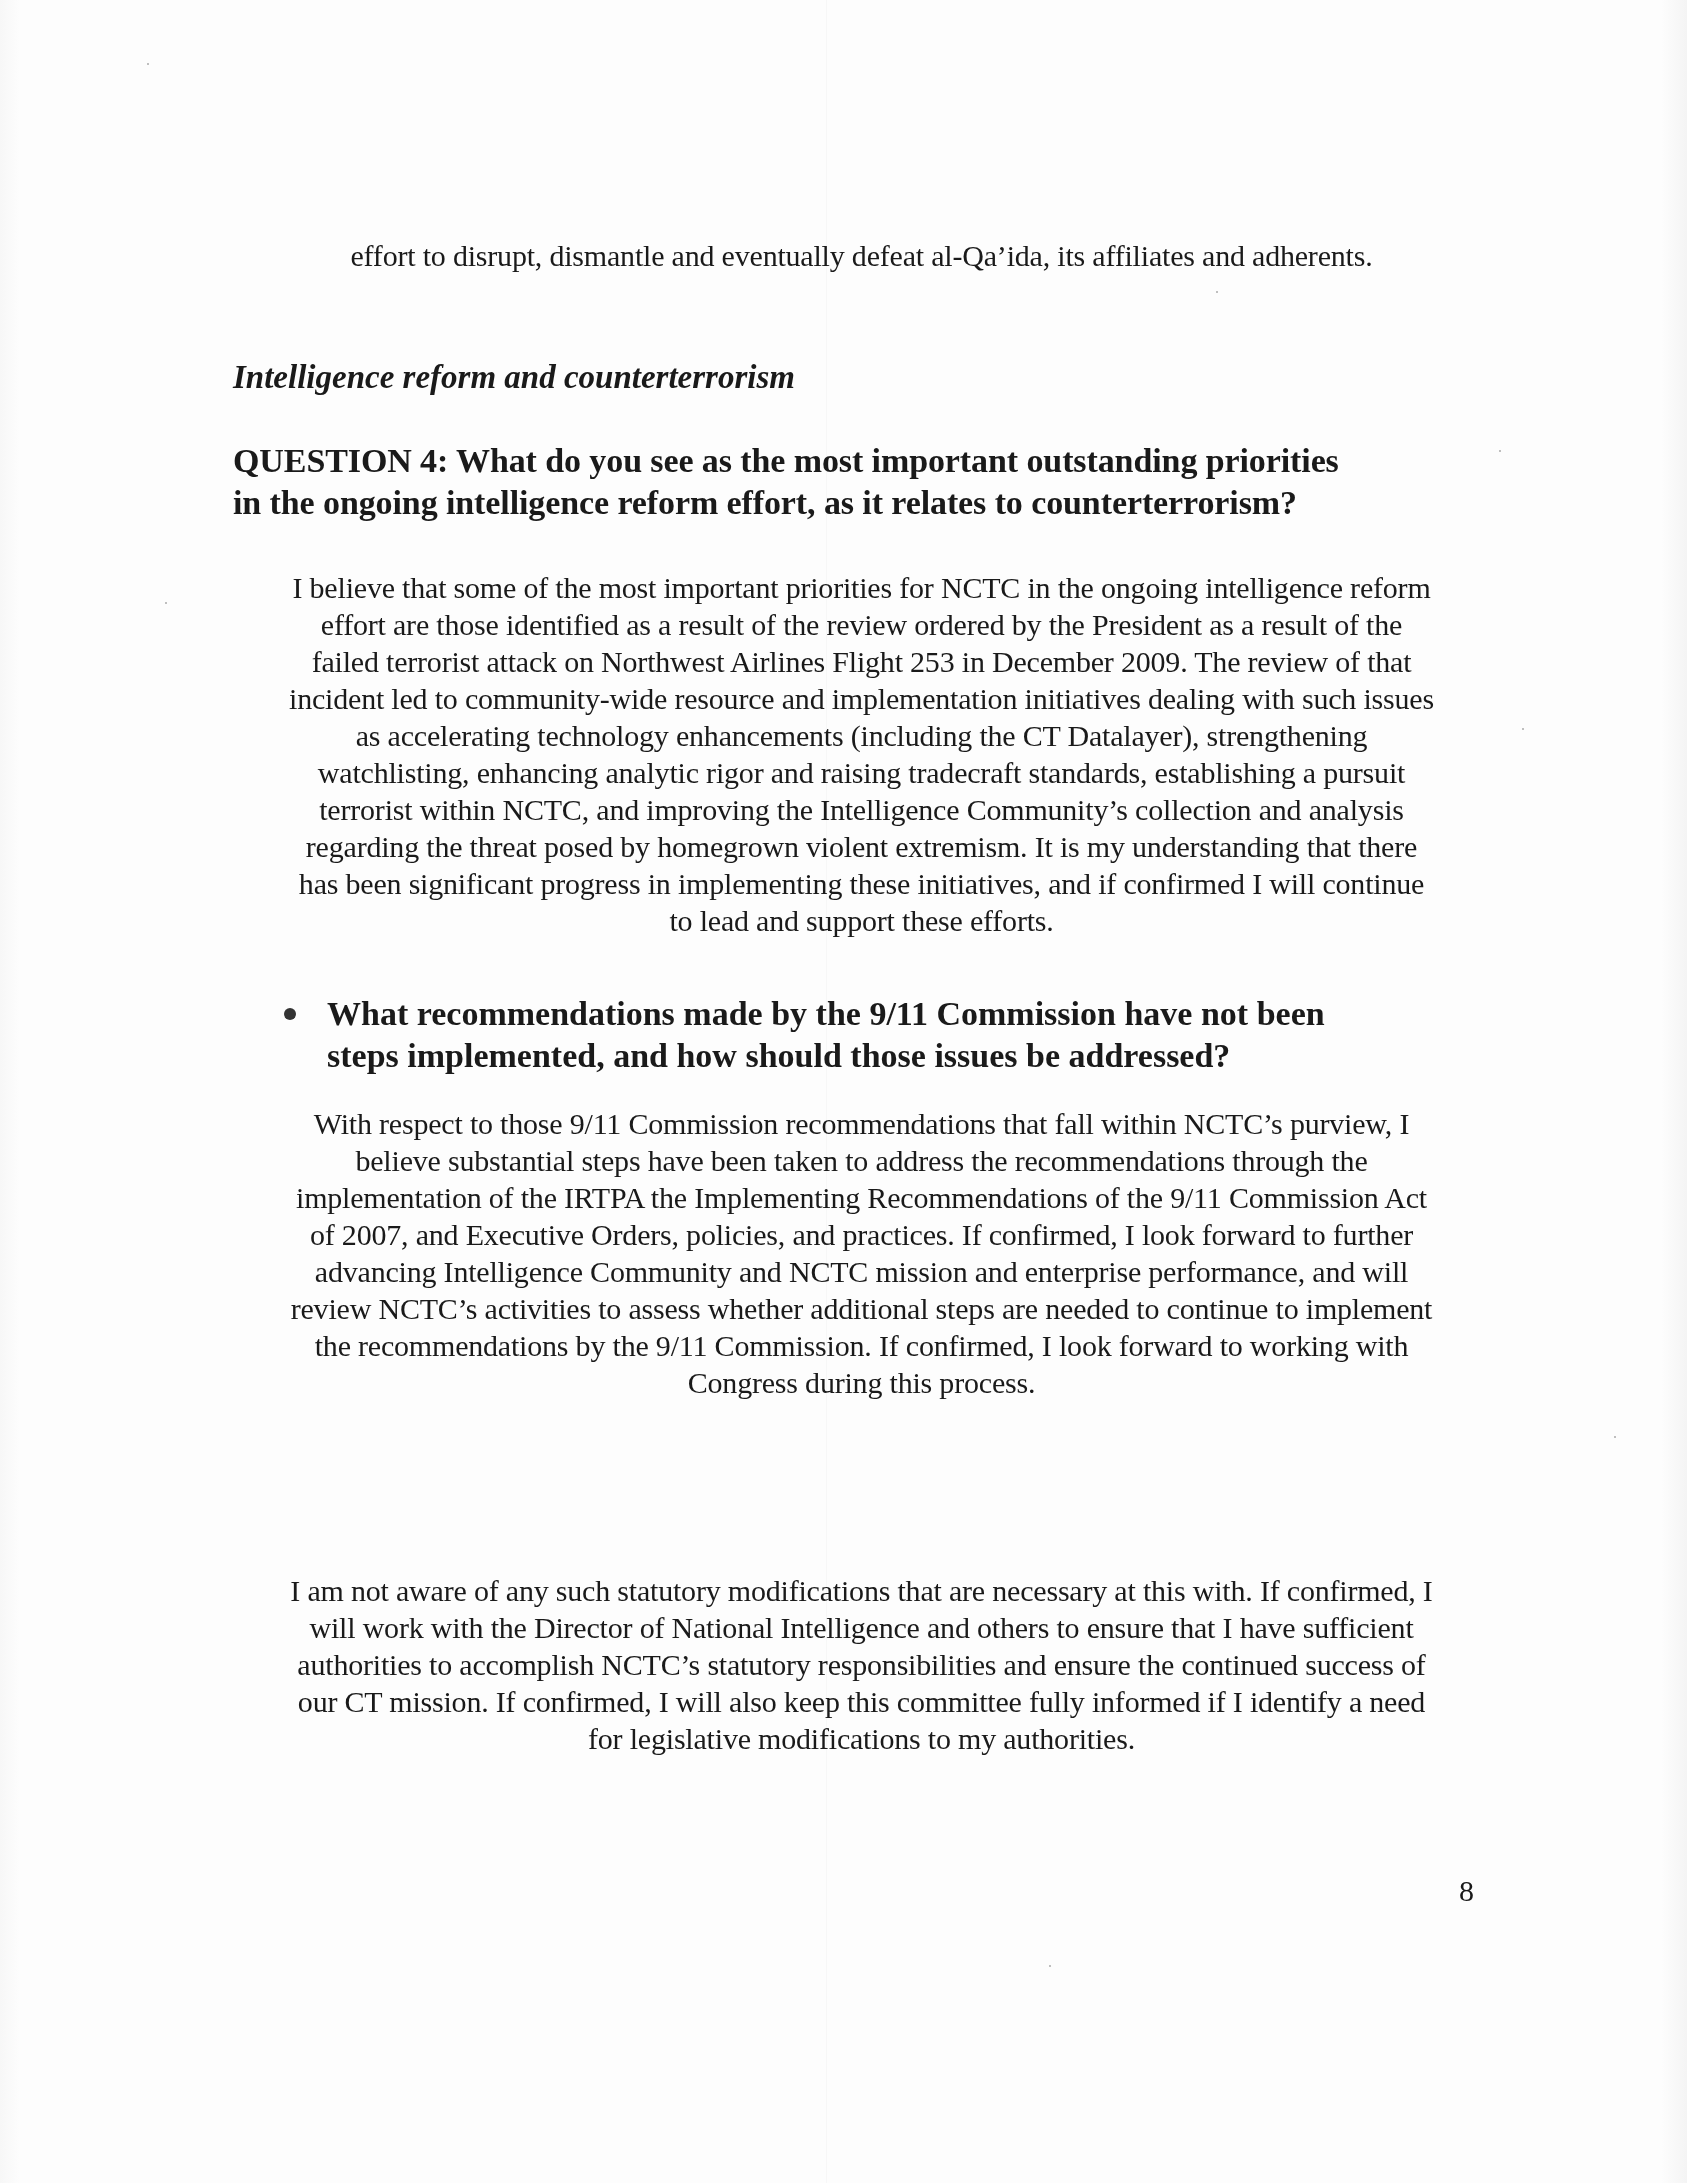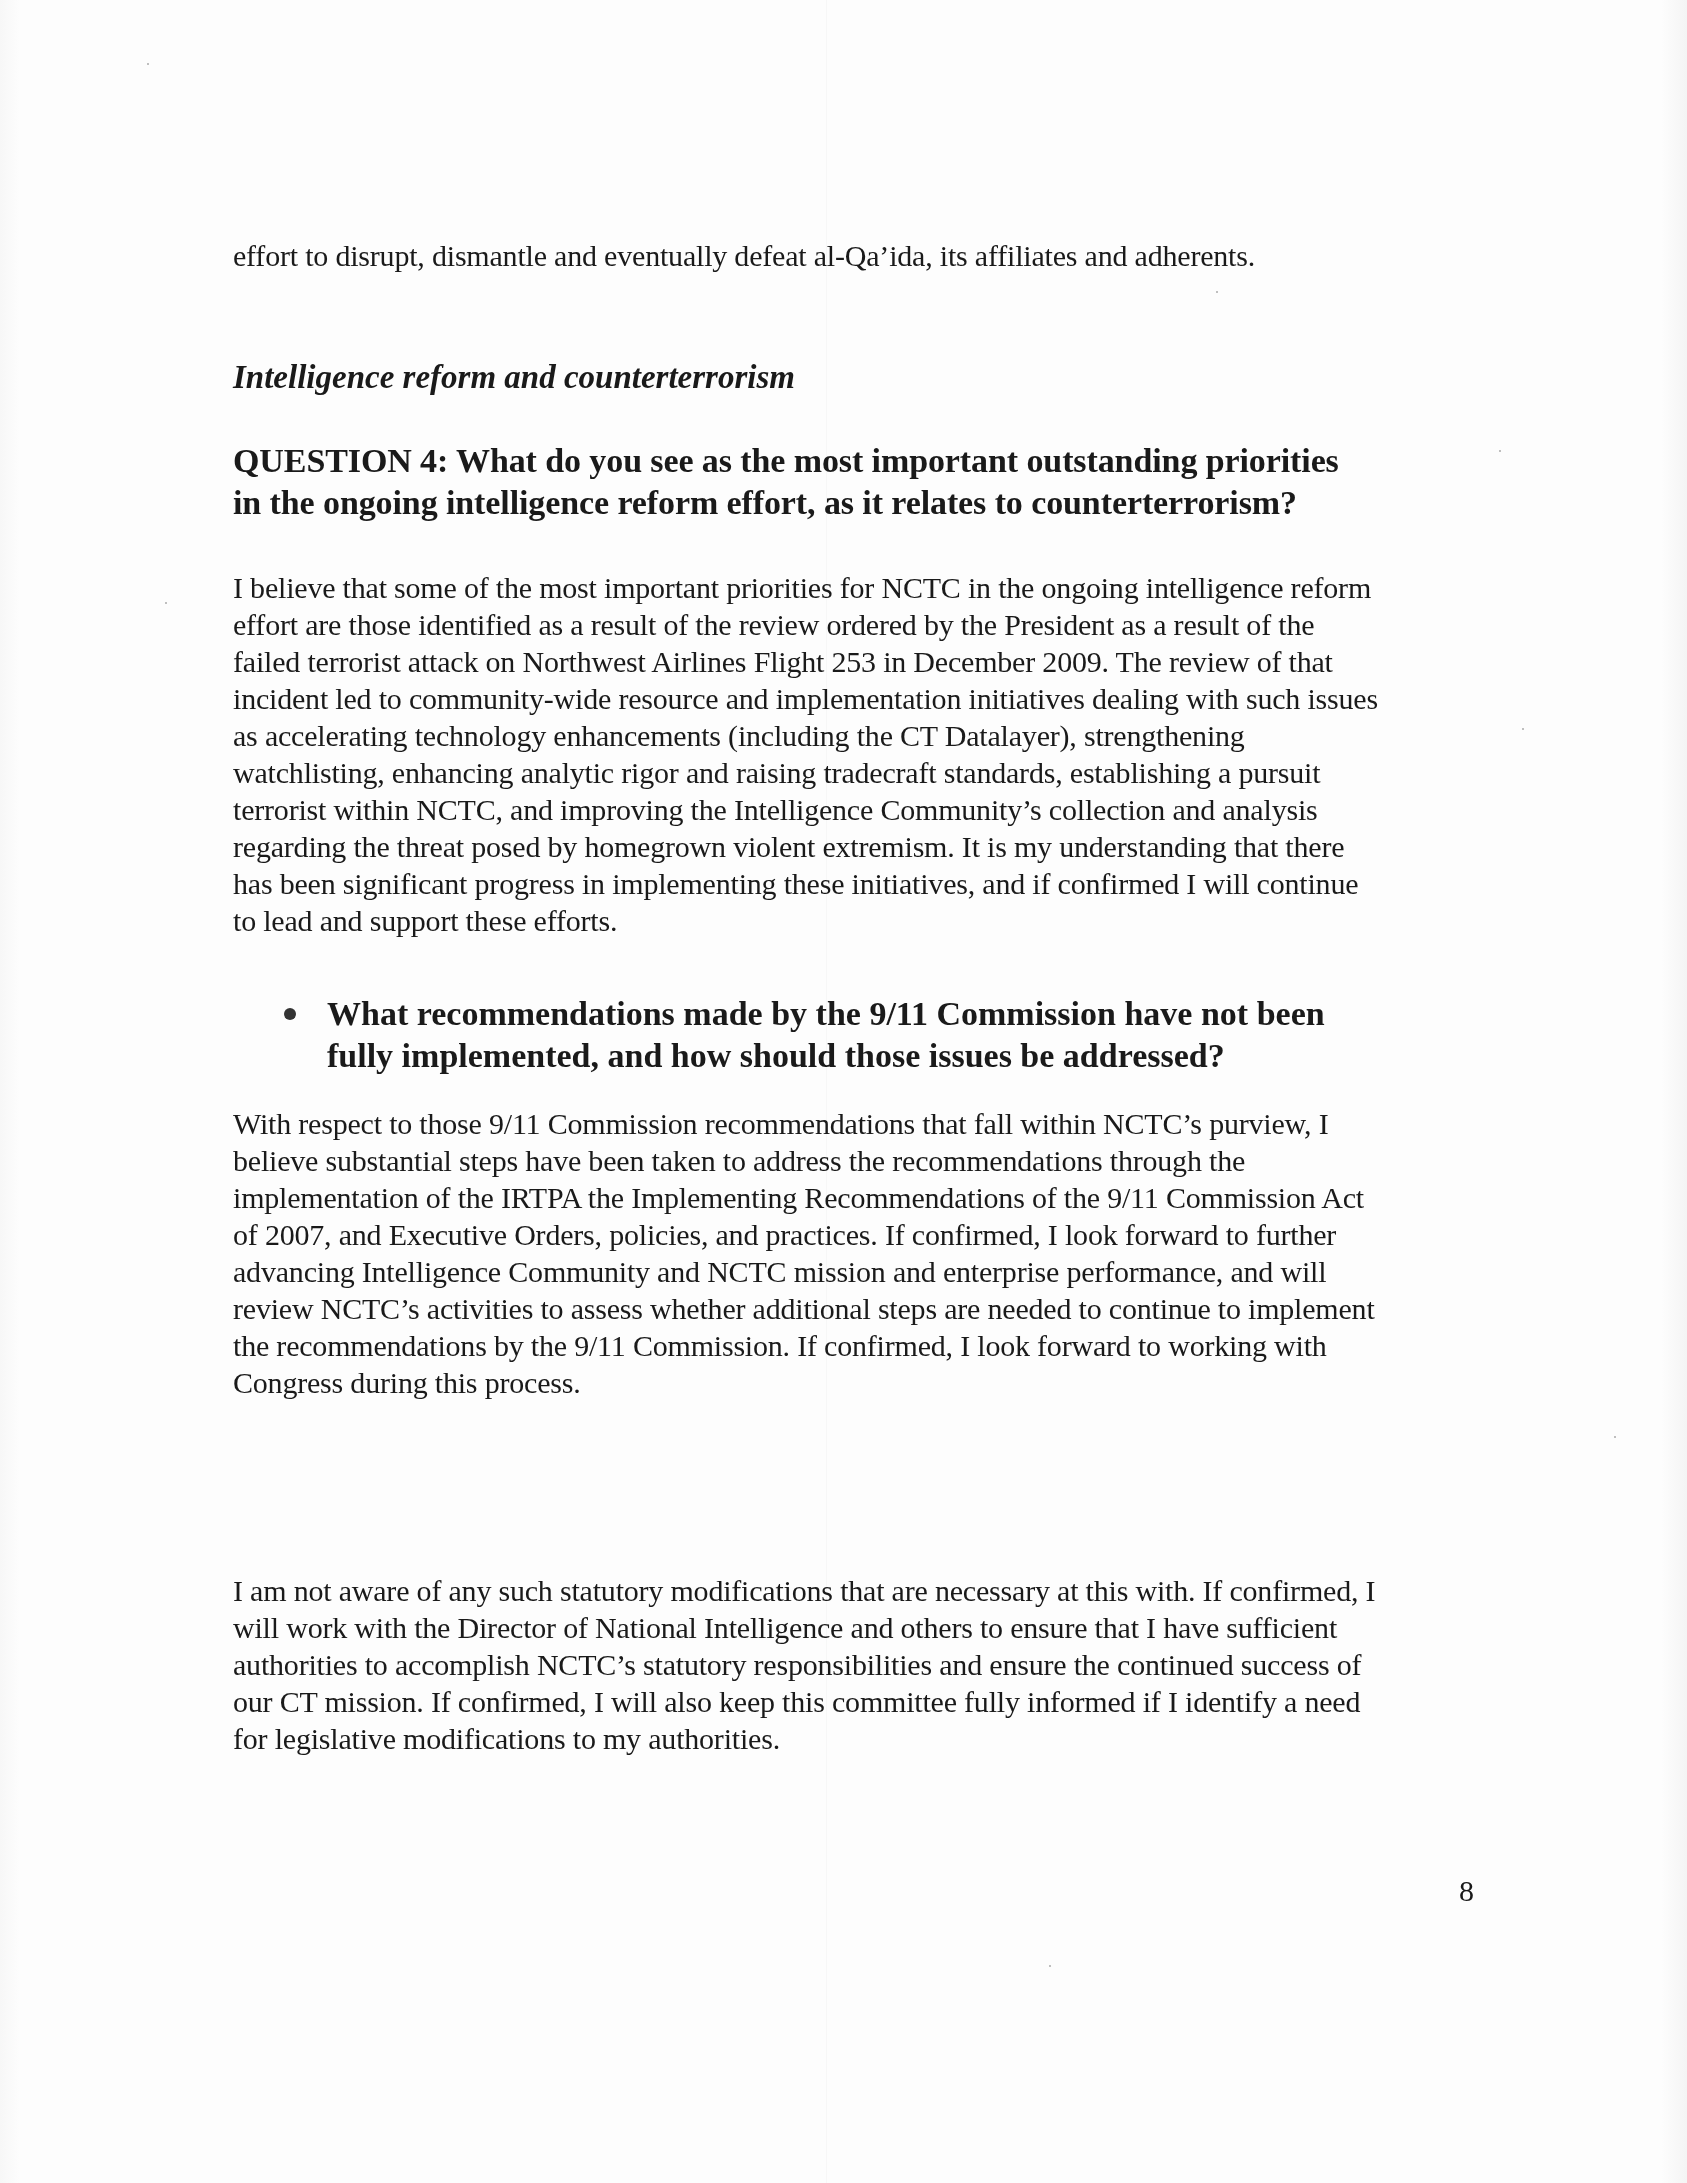--- a/index.html
+++ b/index.html
@@ -35,20 +35,21 @@
     width: 1257px;
   }
   .line {
     display: block;
     white-space: nowrap;
   }
   .body-text {
     font-size: 30px;
     line-height: 37px;
     letter-spacing: -0.2px;
+    text-align: center;
   }
   .section-heading {
     font-style: italic;
     font-weight: bold;
     font-size: 33px;
     line-height: 40px;
   }
   .question {
     font-weight: bold;
     font-size: 34px;
@@ -129,21 +130,21 @@
     <span class="line">terrorist within NCTC, and improving the Intelligence Community’s collection and analysis</span>
     <span class="line">regarding the threat posed by homegrown violent extremism.  It is my understanding that there</span>
     <span class="line">has been significant progress in implementing these initiatives, and if confirmed I will continue</span>
     <span class="line">to lead and support these efforts.</span>
   </div>
 
   <div class="bullet-question" style="top:980px;height:86px;">
     <span class="bullet"></span>
     <div class="q-text">
       <span class="line">What recommendations made by the 9/11 Commission have not been</span>
-      <span class="line">fully implemented, and how should those issues be addressed?</span>
+      <span class="line">steps implemented, and how should those issues be addressed?</span>
     </div>
   </div>
 
   <div class="block body-text" style="top:1105px;">
     <span class="line">With respect to those 9/11 Commission recommendations that fall within NCTC’s purview, I</span>
     <span class="line">believe substantial steps have been taken to address the recommendations through the</span>
     <span class="line">implementation of the IRTPA the Implementing Recommendations of the 9/11 Commission Act</span>
     <span class="line">of 2007, and Executive Orders, policies, and practices.  If confirmed, I look forward to further</span>
     <span class="line">advancing Intelligence Community and NCTC mission and enterprise performance, and will</span>
     <span class="line">review NCTC’s activities to assess whether additional steps are needed to continue to implement</span>

